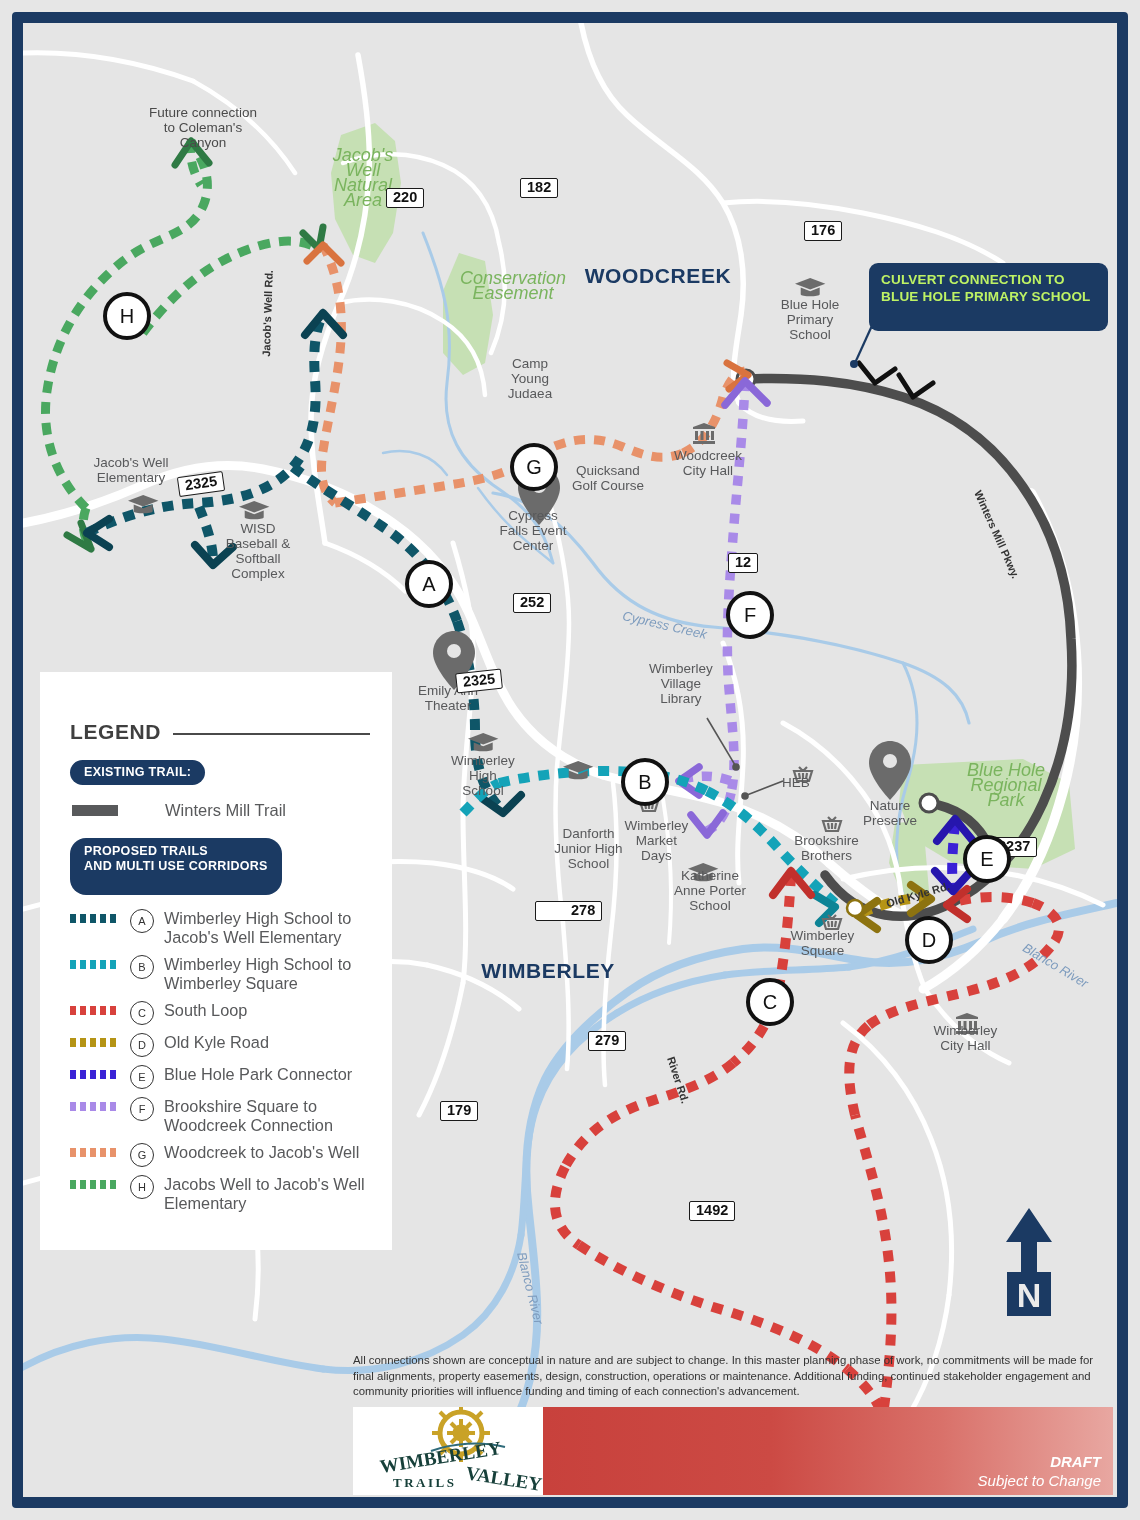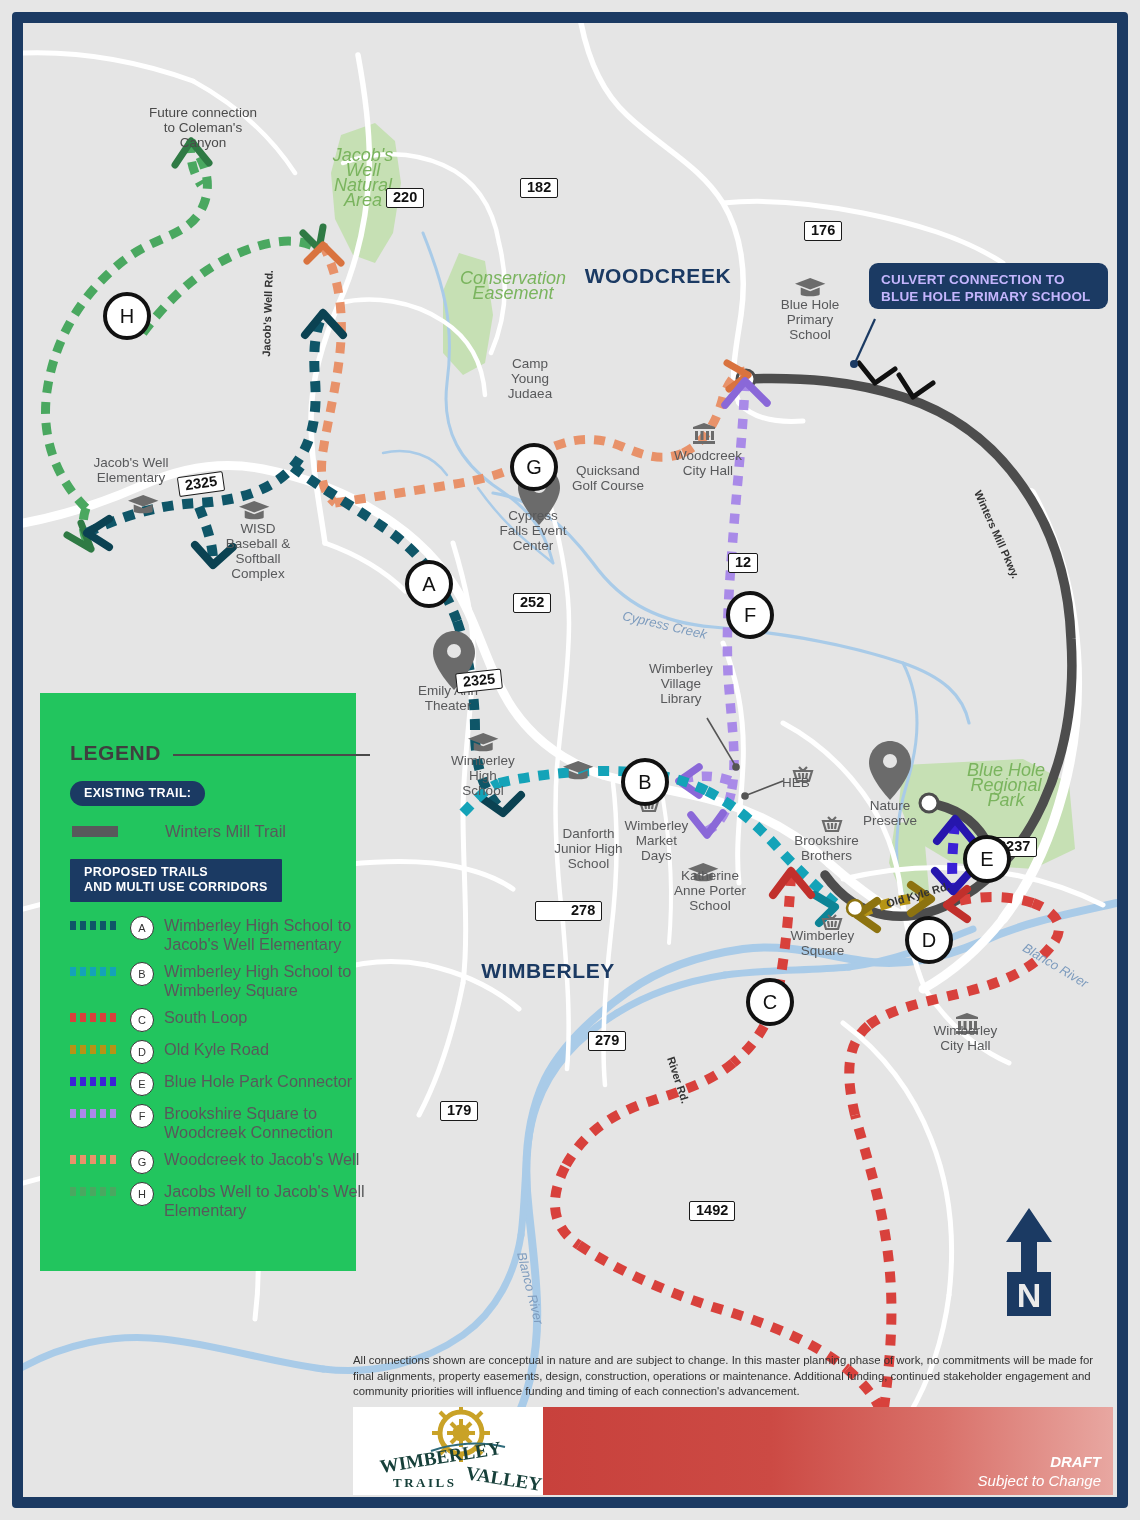--- a/index.html
+++ b/index.html
@@ -28,33 +28,33 @@
   .shield{position:absolute;background:#fff;border:1.6px solid #1a1a1a;border-radius:2px;
           color:#111;font-weight:bold;font-size:14.5px;padding:1px 6px 2px 6px;line-height:15px;
           font-family:"Liberation Sans",sans-serif;}
 
   
   .mk{position:absolute;width:40px;height:40px;border-radius:50%;background:#fff;
       border:4.5px solid #111;display:flex;align-items:center;justify-content:center;
       font-size:20px;color:#111;font-family:"Liberation Sans",sans-serif;}
 
   
-  .callout{position:absolute;background:#1b3a63;color:#c4b5fd;border-radius:9px;
-           padding:8px 12px 4px 12px;font-size:13.5px;font-weight:bold;line-height:17px;
+  .callout{position:absolute;background:#1b3a63;color:#bef264;border-radius:9px;
+           padding:8px 12px 26px 12px;font-size:13.5px;font-weight:bold;line-height:17px;
            letter-spacing:.2px;}
 
   
-  #legend{position:absolute;left:17px;top:649px;width:316px;height:578px;background:#22c55e;margin-top:21px;}
+  #legend{position:absolute;left:17px;top:649px;width:352px;height:578px;background:#ffffff;}
   #legend-inner{position:absolute;left:30px;top:48px;width:300px;}
   .lg-title{font-size:21px;font-weight:bold;color:#3f3f3f;letter-spacing:.6px;
             display:flex;align-items:center;gap:12px;}
   .lg-title .rule{flex:1;height:2px;background:#4a4a4a;margin-top:3px;}
   .pill{display:inline-block;background:#1b3a63;color:#fff;border-radius:13px;
         font-size:12.5px;font-weight:bold;padding:5px 14px;letter-spacing:.3px;line-height:15px;}
-  .pill.two{border-radius:1px;padding:6px 14px 7px 14px;}
+  .pill.two{border-radius:16px;padding:6px 14px 21px 14px;}
   .ex-row{display:flex;align-items:center;gap:7px;margin-top:16px;text-align:center;}
   .ex-swatch{width:46px;height:11px;background:#58595b;margin-left:2px;}
   .ex-label{font-size:16.5px;color:#58595b;margin-left:40px;}
   .lg-rows{margin-top:14px;}
   .lg-row{display:flex;align-items:flex-start;margin-bottom:8px;}
   .dashswatch{width:48px;height:9px;margin-top:5px;flex:0 0 48px;}
   .lg-circle{width:22px;height:22px;border-radius:50%;border:1.6px solid #333;background:#fff;
              display:flex;align-items:center;justify-content:center;font-size:11px;color:#333;
              margin:0 10px 0 12px;flex:0 0 22px;}
   .lg-text{font-size:16.3px;color:#58595b;line-height:19px;}

